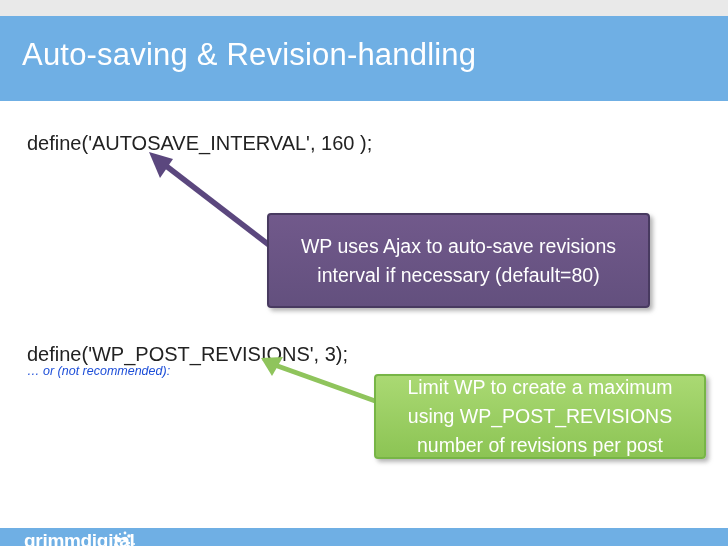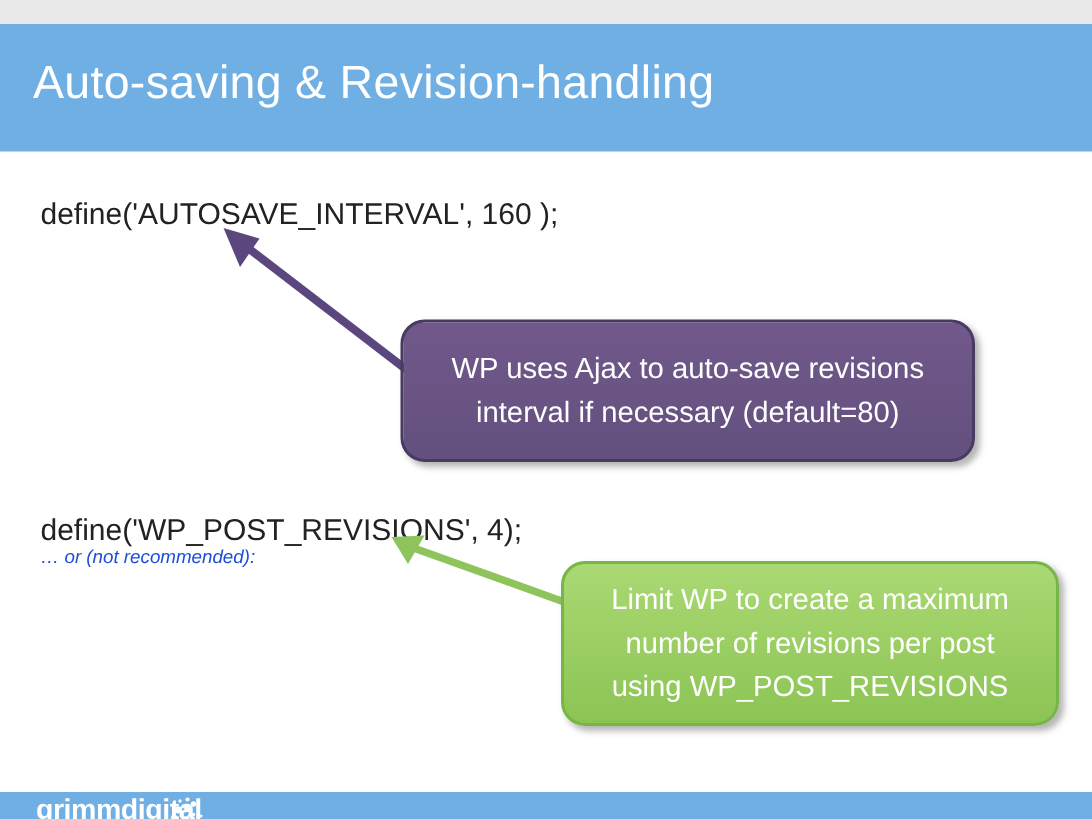--- a/index.html
+++ b/index.html
@@ -37,41 +37,41 @@
   .code-1{left:27px;top:116px;}
   .code-2a{left:27px;top:327px;}
   .code-note{
     position:absolute;left:27px;top:348px;
     color:#1d4ed8;font-size:12.5px;font-style:italic;white-space:nowrap;
   }
   .code-2b{left:27px;top:369px;}
   
   .callout{
     position:absolute;
-    border-radius:16px;
+    border-radius:4px;
     color:#ffffff;
     text-align:center;
     box-shadow:3px 3px 4px rgba(120,120,120,0.55);
     box-sizing:border-box;
     display:flex;
     flex-direction:column;
     justify-content:center;
   }
   .callout .line{
     font-size:19.5px;
     line-height:29px;
     white-space:nowrap;
   }
   .callout-purple{
     left:267px;top:197px;width:383px;height:95px;
     background:linear-gradient(#71598b,#63507e);
     border:2px solid #483a60;
   }
   .callout-green{
-    left:374px;top:358px;width:332px;height:110px;
+    left:374px;top:358px;width:332px;height:85px;
     background:linear-gradient(#aad973,#8cc454);
     border:2px solid #77b546;
   }
   
   .arrows{
     position:absolute;left:0;top:0;width:728px;height:546px;
     pointer-events:none;
   }
   
   .footer{
@@ -99,43 +99,43 @@
 <body>
 
 <div class="slide">
 
   <div class="header">
     <div class="title">Auto-saving &amp; Revision-handling</div>
   </div>
 
   <div class="code code-1">define('AUTOSAVE_INTERVAL', 160 );</div>
 
-  <div class="code code-2a">define('WP_POST_REVISIONS', 4);</div>
+  <div class="code code-2a">define('WP_POST_REVISIONS', 3);</div>
   <div class="code-note">… or (not recommended):</div>
 
   <svg class="arrows" width="728" height="546" viewBox="0 0 728 546">
     <g>
       <line x1="273" y1="232" x2="161" y2="146" stroke="#5b477e" stroke-width="5.5"></line>
       <polygon points="149,136 173,143 160,162" fill="#5b477e"></polygon>
     </g>
     <g>
       <line x1="378" y1="386" x2="272" y2="348" stroke="#8fc45c" stroke-width="5"></line>
       <polygon points="261,342 283,341 272,360" fill="#8fc45c"></polygon>
     </g>
   </svg>
 
   <div class="callout callout-purple">
     <div class="line">WP uses Ajax to auto-save revisions</div>
     <div class="line">interval if necessary (default=80)</div>
   </div>
 
   <div class="callout callout-green">
     <div class="line">Limit WP to create a maximum</div>
+    <div class="line">using WP_POST_REVISIONS</div>
     <div class="line">number of revisions per post</div>
-    <div class="line">using WP_POST_REVISIONS</div>
   </div>
 
   <div class="footer">
     <div class="logo">grimmdigital</div>
     <svg class="logo-swirl" width="38" height="28" viewBox="0 0 38 28">
       <g fill="#ffffff">
         <circle cx="7" cy="3" r="1.1"></circle>
         <circle cx="12" cy="2" r="1.4"></circle>
         <circle cx="16" cy="5" r="1.8"></circle>
         <circle cx="12" cy="8" r="2.2"></circle>

